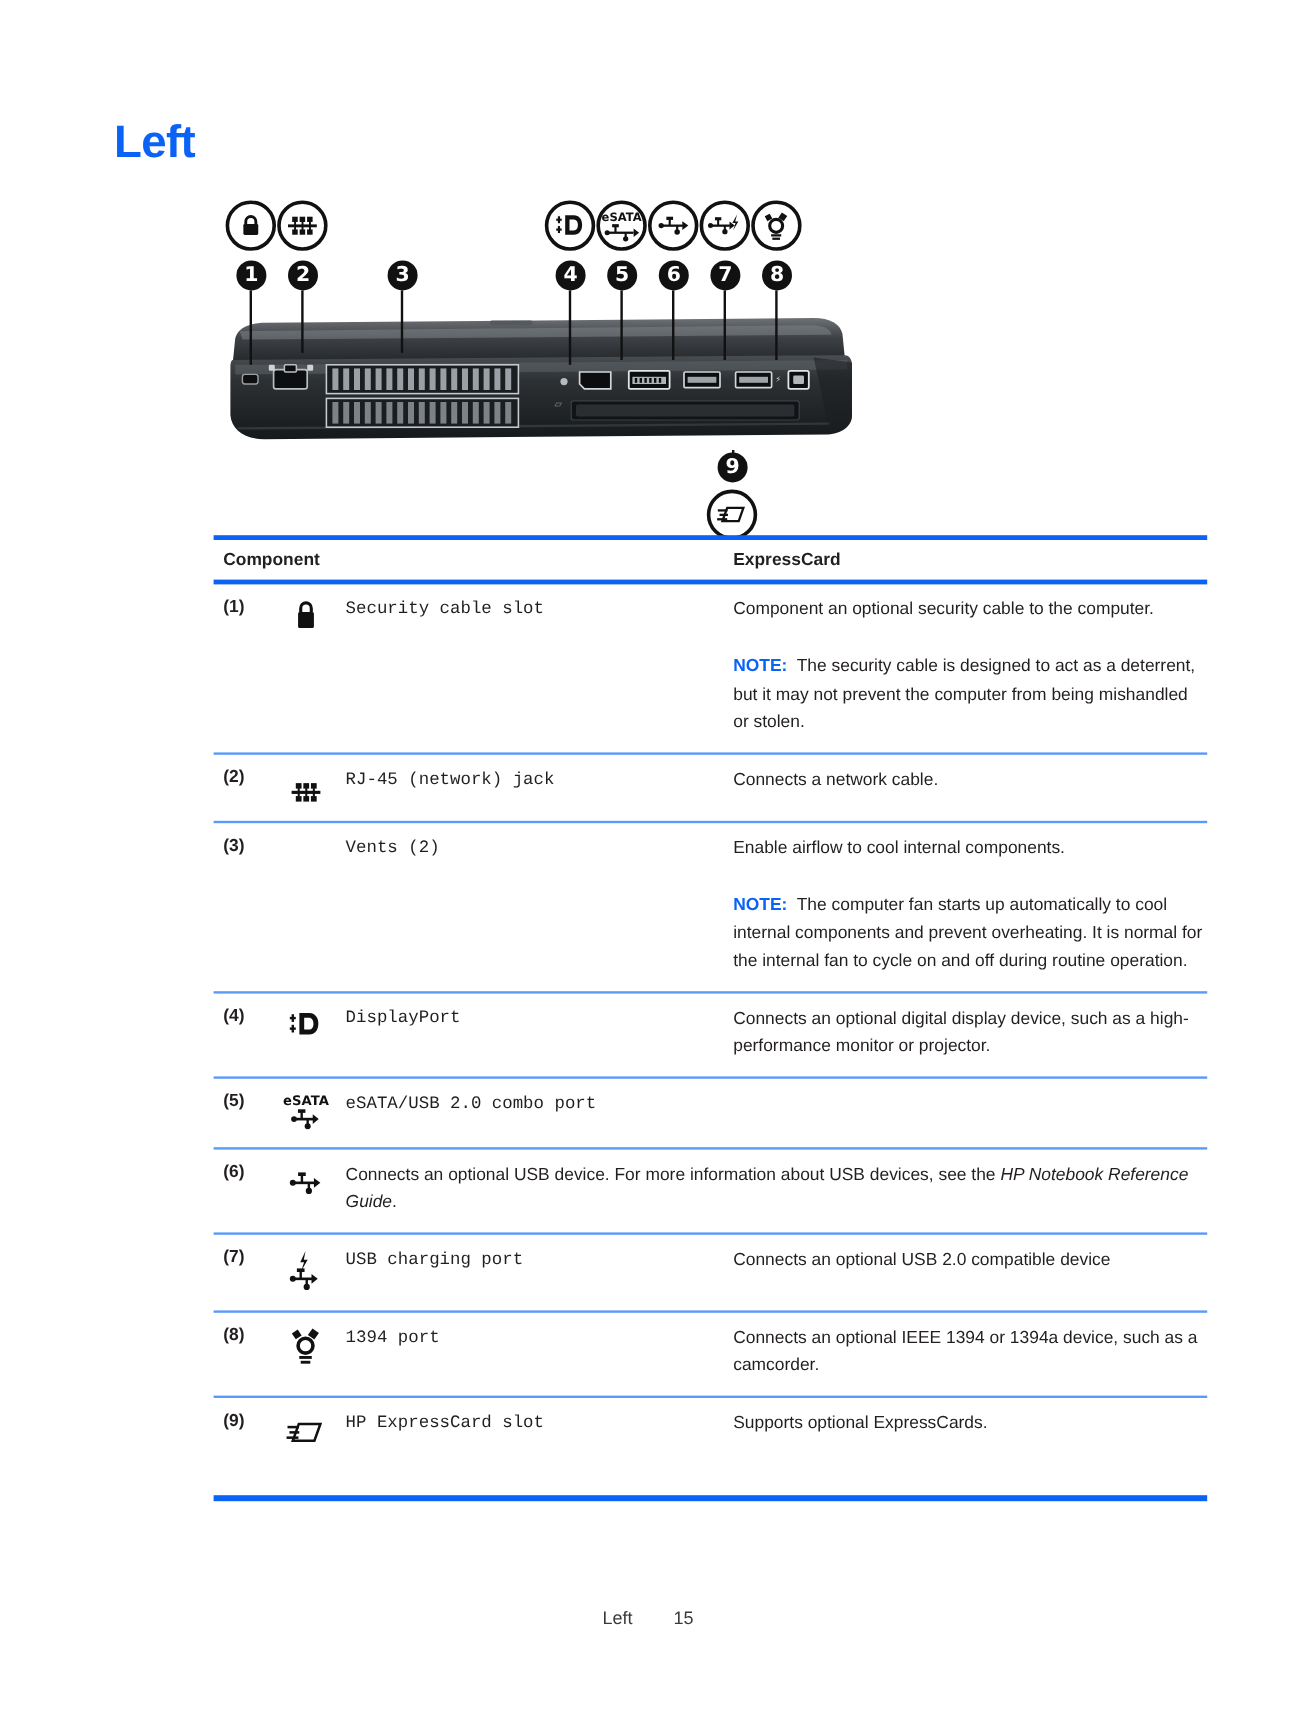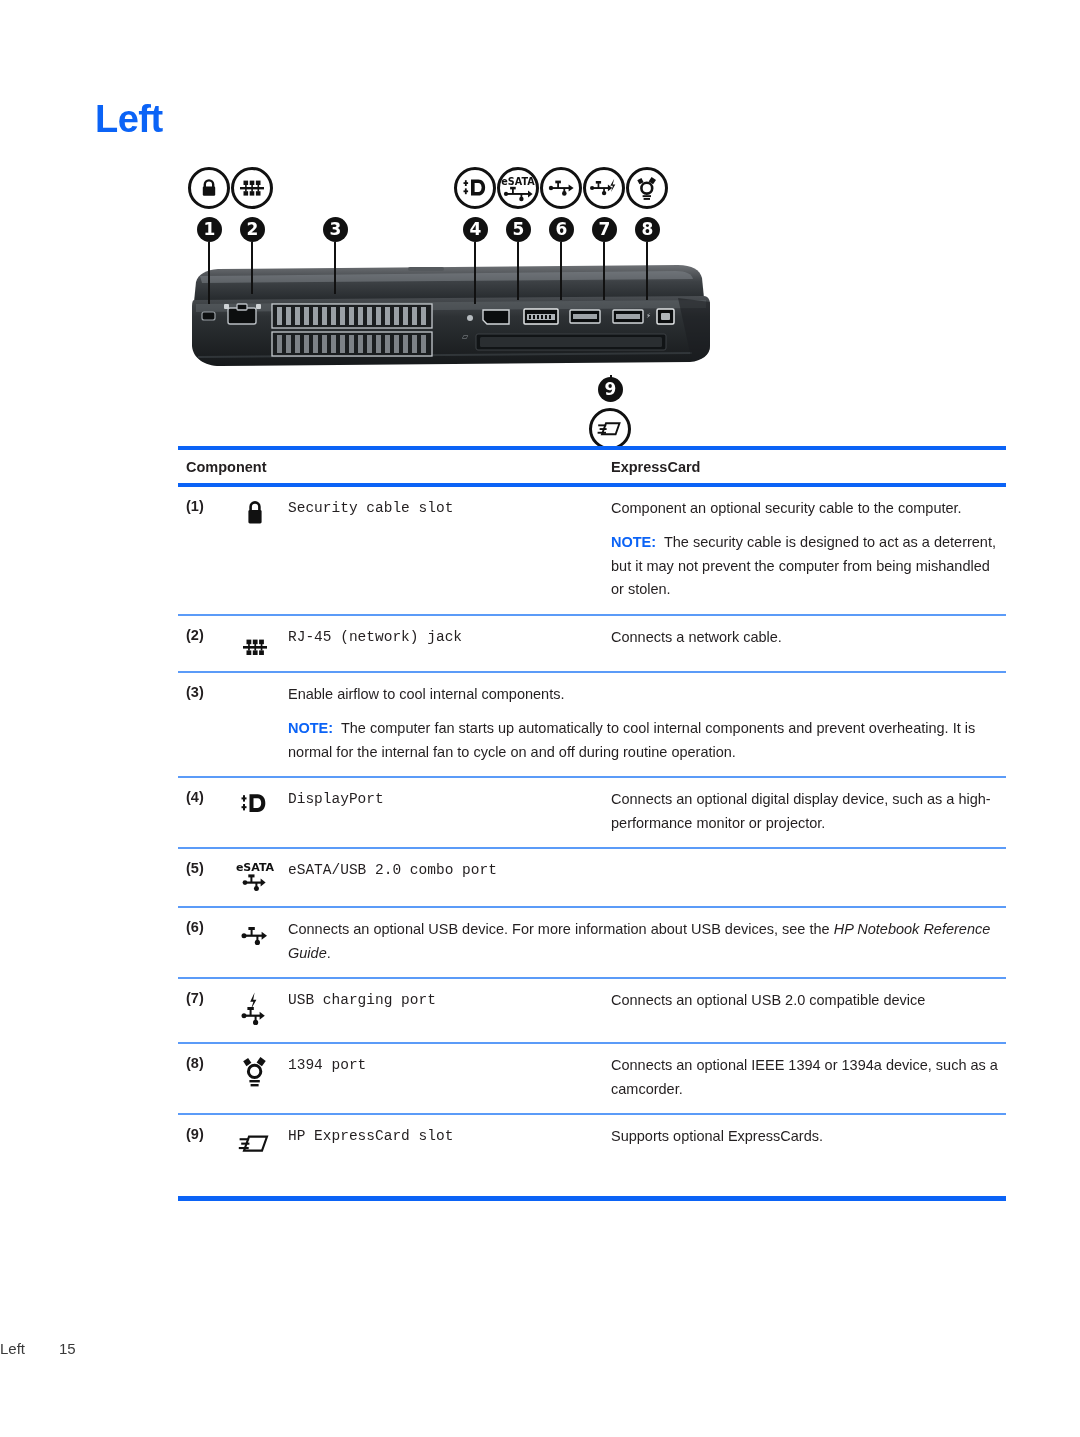--- a/index.html
+++ b/index.html
@@ -150,37 +150,37 @@
     line-height: 1.45;
     padding-top: 1px;
     font-family: Liberation Mono, monospace;
   }
   .c-desc {
     flex: 1;
     font-size: 14.5px;
     line-height: 1.62;
   }
   .c-desc p { margin: 0; }
-  .c-desc p + p { margin-top: 11px; }
+  .c-desc p + p { margin-top: 24px; }
   .note-label {
     color: #0b63f6;
     font-weight: bold;
   }
   .ital { font-style: italic; }
 
   
   .ticon { display:block; }
 
   
   .footer {
     position: absolute;
     left: 0;
     right: 0;
     top: 1340px;
-    text-align: left;
+    text-align: center;
     font-size: 15px;
     color: #3a3a3a;
   }
   .footer .f-chapter { margin-right: 34px; }
 </style>
 </head>
 <body>
 
 <div class="page">
 
@@ -493,20 +493,21 @@
       <div class="c-desc">
         <p>Connects a network cable.</p>
       </div>
     </div>
 
     <div class="rule-thin"></div>
 
     <div class="trow">
       <div class="c-num">(3)</div>
       <div class="c-icon"></div>
+      <div class="c-name">Vents (2)</div>
       <div class="c-desc">
         <p>Enable airflow to cool internal components.</p>
         <p><span class="note-label">NOTE:</span>&nbsp; <span>The computer fan starts up automatically to cool internal components and prevent overheating. It is normal for the internal fan to cycle on and off during routine operation.</span></p>
       </div>
     </div>
 
     <div class="rule-thin"></div>
 
     <div class="trow">
       <div class="c-num">(4)</div>

